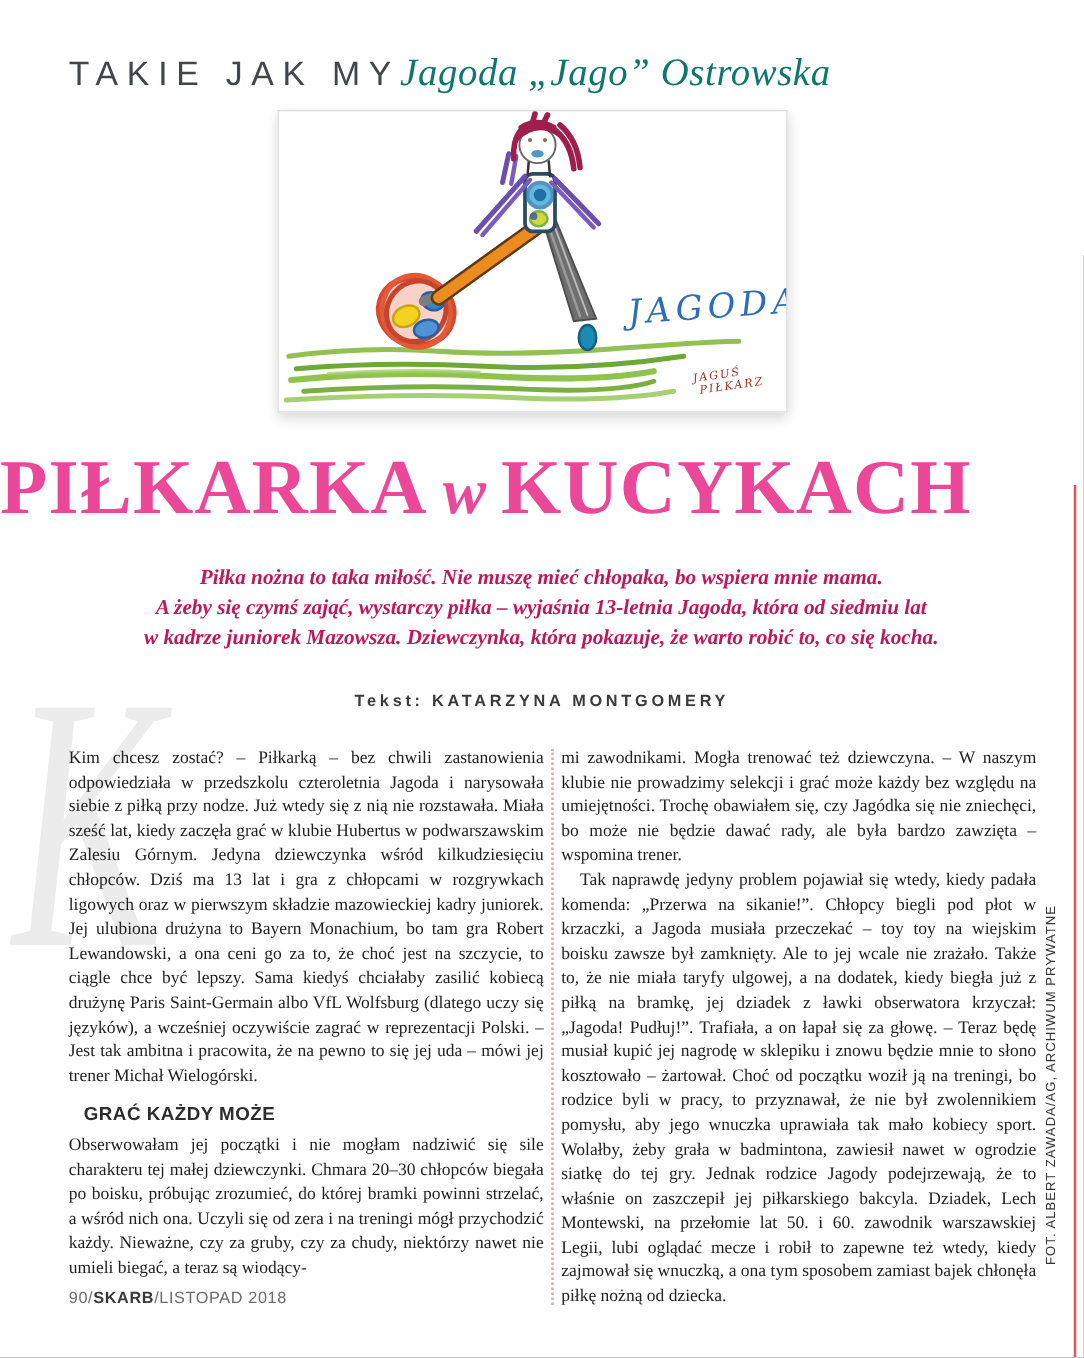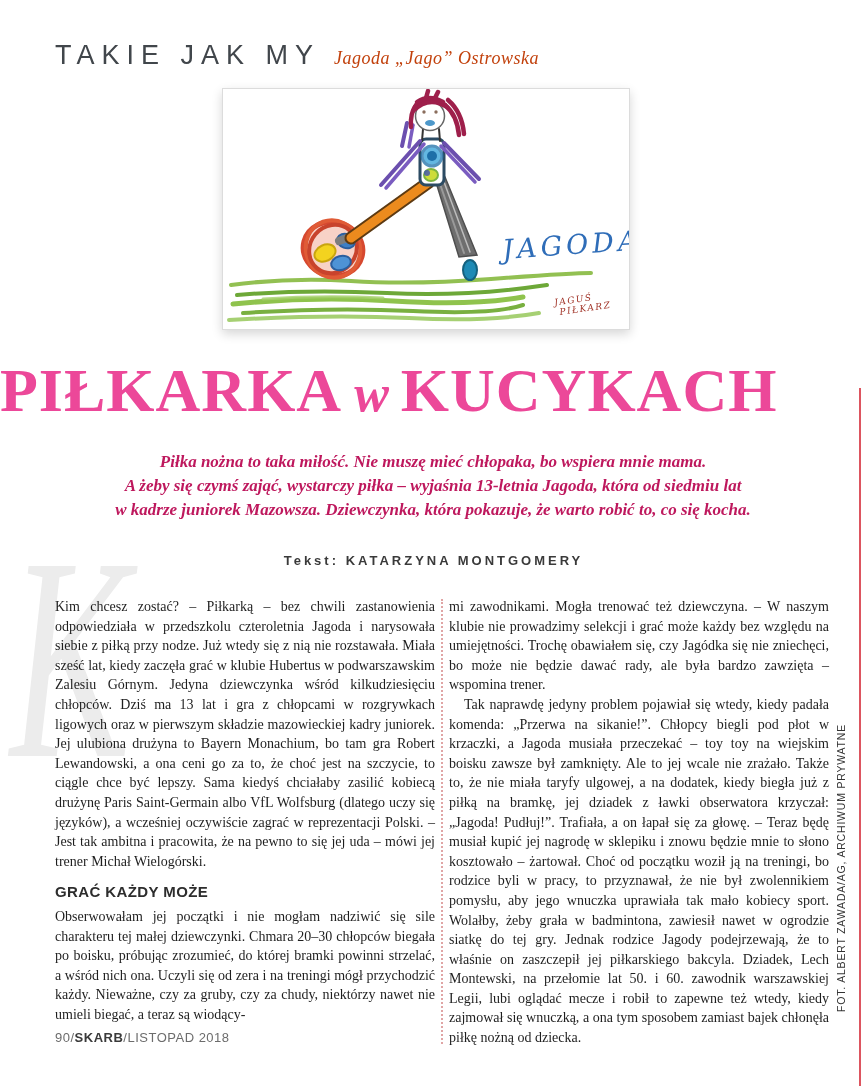--- a/index.html
+++ b/index.html
@@ -7,30 +7,30 @@
     position: relative;
     width: 867px; height: 1086px;
     background: #ffffff;
     overflow: hidden;
     font-family: "Liberation Serif", serif;
   }
 
   
   .kicker-row {
     position: absolute; left: 55px; top: 40px;
-    display: flex; align-items: baseline; gap: 14px; white-space: nowrap;
+    display: flex; align-items: baseline; white-space: nowrap;
   }
   .kicker {
     font-family: "Liberation Sans", sans-serif;
     font-size: 27px; font-weight: 400; letter-spacing: 7px;
     color: #41464b;
   }
   .kicker-subject {
     font-family: "Liberation Serif", serif;
-    font-style: italic; font-size: 18px; color: #c2410c; letter-spacing: 0.5px;
+    font-style: italic; font-size: 31px; color: #0f766e; letter-spacing: 0.5px;
   }
 
   
   .drawing-card {
     position: absolute; left: 222px; top: 88px;
     width: 406px; height: 240px;
     background: #fff;
     border: 1px solid #dcdcdc;
     box-shadow: 0 4px 10px rgba(0,0,0,0.16);
   }
@@ -91,21 +91,21 @@
   .body-text {
     font-family: "Liberation Serif", serif;
     font-size: 14px; line-height: 19.6px;
     text-align: justify; color: #1e1e1e;
   }
   .body-text p { margin: 0; }
   .body-text p.indent { text-indent: 15px; }
   .section-heading {
     font-family: "Liberation Sans", sans-serif;
     font-size: 15px; font-weight: 700; letter-spacing: 0.4px;
-    color: #2d2d2d; margin: 11px 0 5px 0;
+    color: #2d2d2d; margin: 11px 0 5px 12px;
   }
 
   
   .footer {
     position: absolute; left: 55px; top: 1030px;
     font-family: "Liberation Sans", sans-serif;
     font-size: 13px; letter-spacing: 0.5px; color: #6c6c6c;
     white-space: nowrap;
   }
   .footer .mag { font-weight: 700; color: #3a3a3a; }

